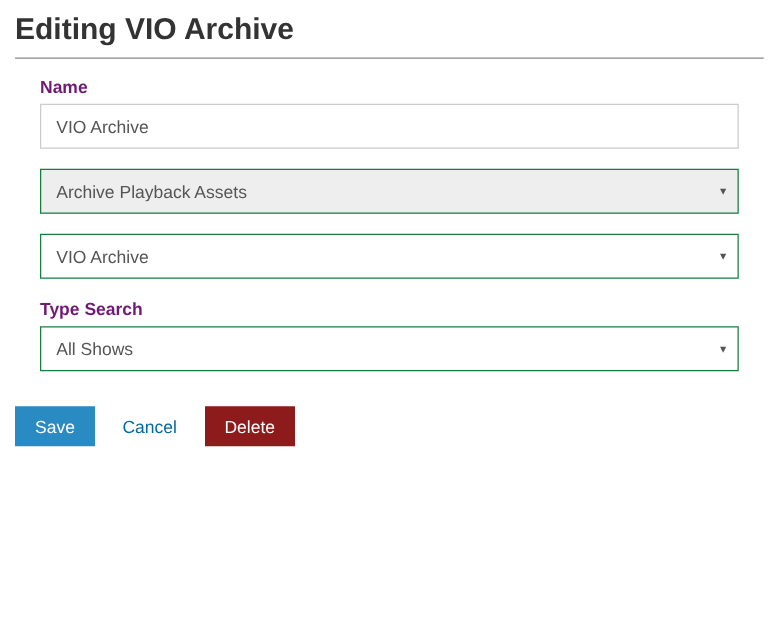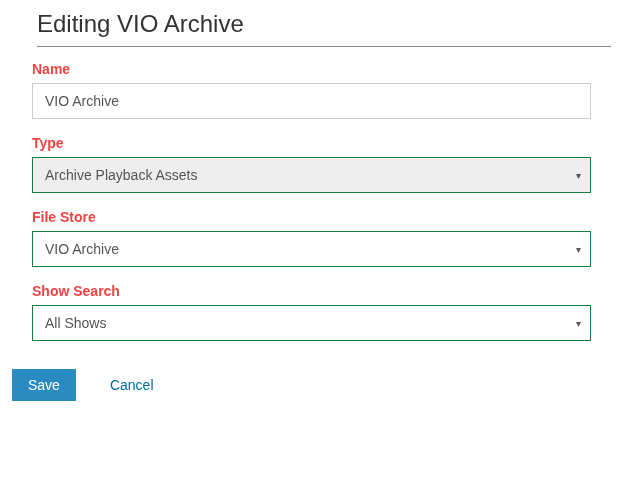--- a/index.html
+++ b/index.html
@@ -9,38 +9,37 @@
     }
     body {
       font-family: "Segoe UI", Tahoma, Geneva, Verdana, sans-serif;
       background: #ffffff;
       padding: 10px 12px;
       width: 623px;
       color: #333;
     }
     .page-title {
       font-size: 24px;
-      font-weight: 400;
+      font-weight: 700;
       color: #333;
       padding-bottom: 8px;
       border-bottom: 1px solid #888;
       margin-bottom: 14px;
-      margin-left: 25px;
     }
     .form-container {
       padding: 0 20px;
     }
     .form-group {
       margin-bottom: 16px;
     }
     .form-label {
       display: block;
       font-weight: 700;
       font-size: 14px;
-      color: #ef4444;
+      color: #701a75;
       margin-bottom: 6px;
     }
     .form-input {
       width: 100%;
       padding: 8px 12px;
       font-size: 14px;
       color: #555;
       border: 1px solid #ccc;
       background: #fff;
       font-family: inherit;
@@ -74,21 +73,21 @@
       top: 50%;
       transform: translateY(-50%);
       pointer-events: none;
       font-size: 10px;
       color: #555;
     }
     .button-row {
       margin-top: 28px;
       padding: 0 0px;
       display: flex;
-      gap: 22px;
+      gap: 10px;
     }
     .btn {
       padding: 8px 16px;
       font-size: 14px;
       border: none;
       cursor: pointer;
       font-family: inherit;
     }
     .btn-save {
       background: #2a8ac2;
@@ -110,48 +109,47 @@
 <h1 class="page-title">Editing VIO Archive</h1>
 
 <div class="form-container">
 
   <div class="form-group">
     <label class="form-label">Name</label>
     <input type="text" class="form-input" value="VIO Archive" style="">
   </div>
 
   <div class="form-group">
-    <label class="form-label">Type</label>
     <div class="select-wrapper">
       <select class="form-select disabled-look">
         <option>Archive Playback Assets</option>
       </select>
       <span class="select-caret">▾</span>
     </div>
   </div>
 
   <div class="form-group">
-    <label class="form-label">File Store</label>
     <div class="select-wrapper">
       <select class="form-select">
         <option>VIO Archive</option>
       </select>
       <span class="select-caret">▾</span>
     </div>
   </div>
 
   <div class="form-group">
-    <label class="form-label">Show Search</label>
+    <label class="form-label">Type Search</label>
     <div class="select-wrapper">
       <select class="form-select">
         <option>All Shows</option>
       </select>
       <span class="select-caret">▾</span>
     </div>
   </div>
 
 
 </div>
 
 <div class="button-row">
   <button class="btn btn-save">Save</button>
   <button class="btn btn-cancel">Cancel</button>
+  <button class="btn btn-delete">Delete</button>
 </div>
 
 </body></html>

